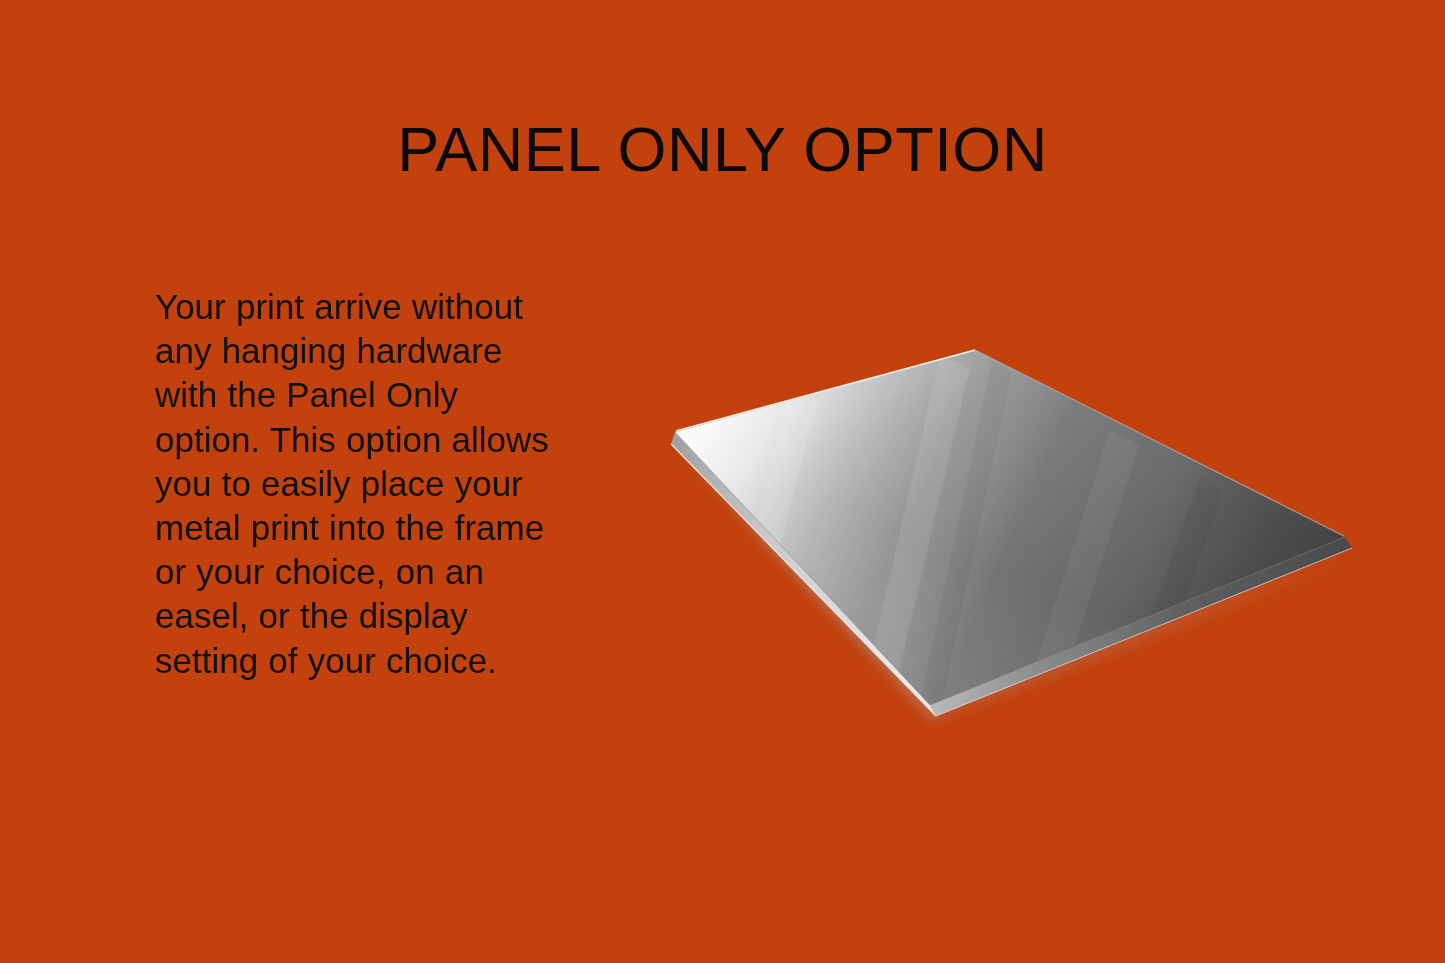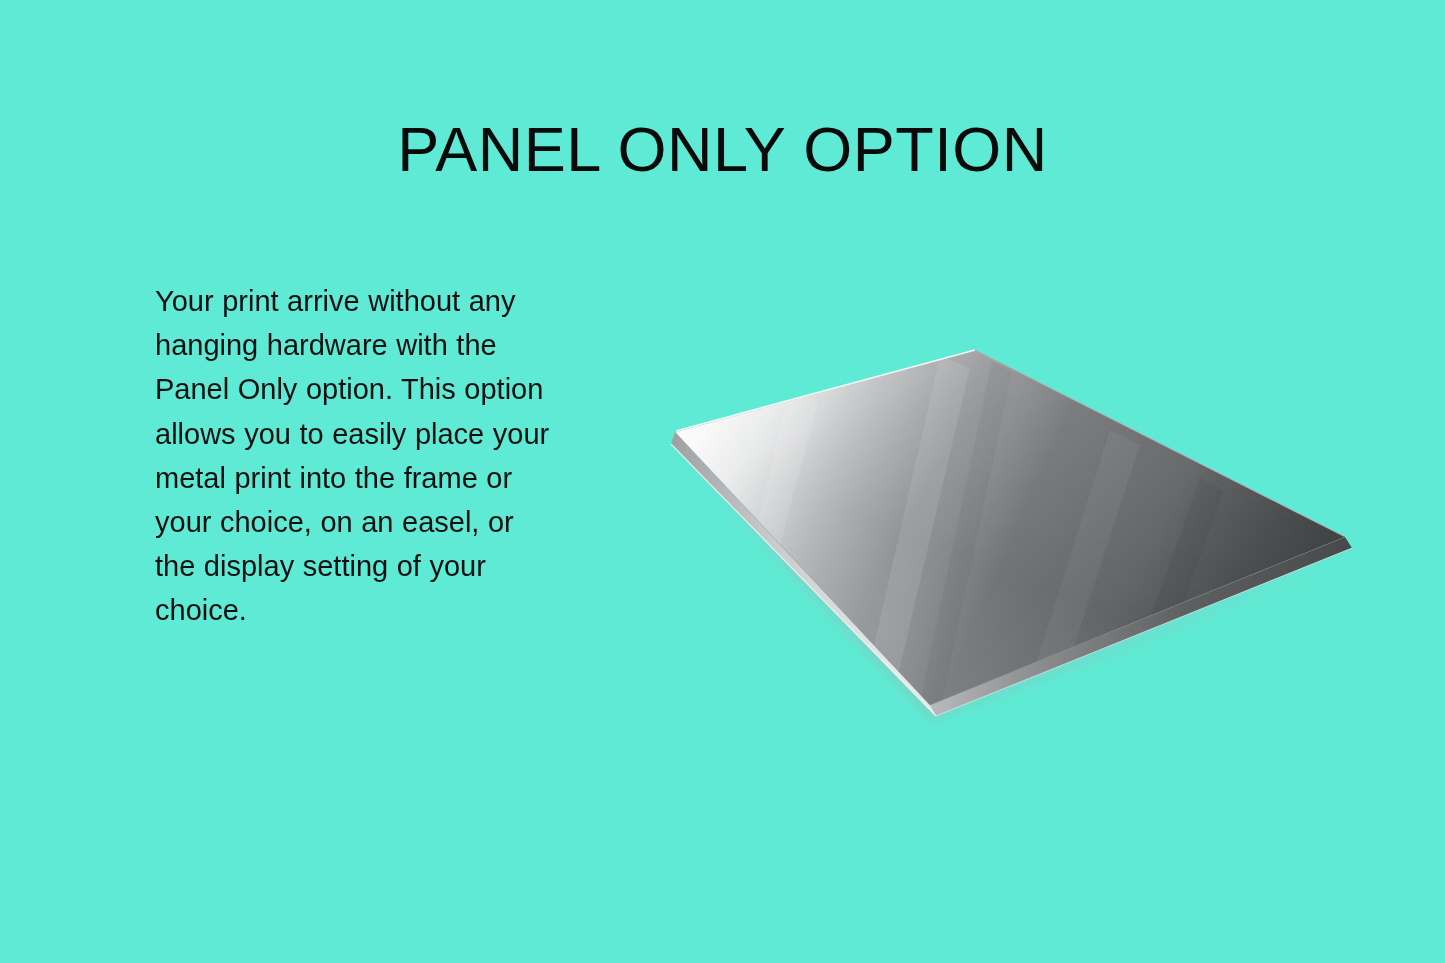--- a/index.html
+++ b/index.html
@@ -12,21 +12,21 @@
     height: 963px;
     position: relative;
     overflow: hidden;
     font-family: "Liberation Sans", sans-serif;
     -webkit-font-smoothing: antialiased;
   }
 
   .slide {
     position: absolute;
     inset: 0;
-    background: #5eead4;
+    background: #c2410c;
   }
 
   
   .slide-title {
     position: absolute;
     left: 0;
     right: 0;
     top: 76px;
     text-align: center;
     font-size: 63px;
@@ -36,21 +36,21 @@
     letter-spacing: 0.5px;
     white-space: nowrap;
   }
 
   
   .body-text {
     position: absolute;
     left: 155px;
     top: 250px;
     width: 404px;
-    font-size: 29px;
+    font-size: 35px;
     line-height: 44.2px;
     font-weight: 400;
     color: #111111;
     text-align: left;
     word-spacing: 0.5px;
   }
 
   
   .panel-figure {
     position: absolute;

